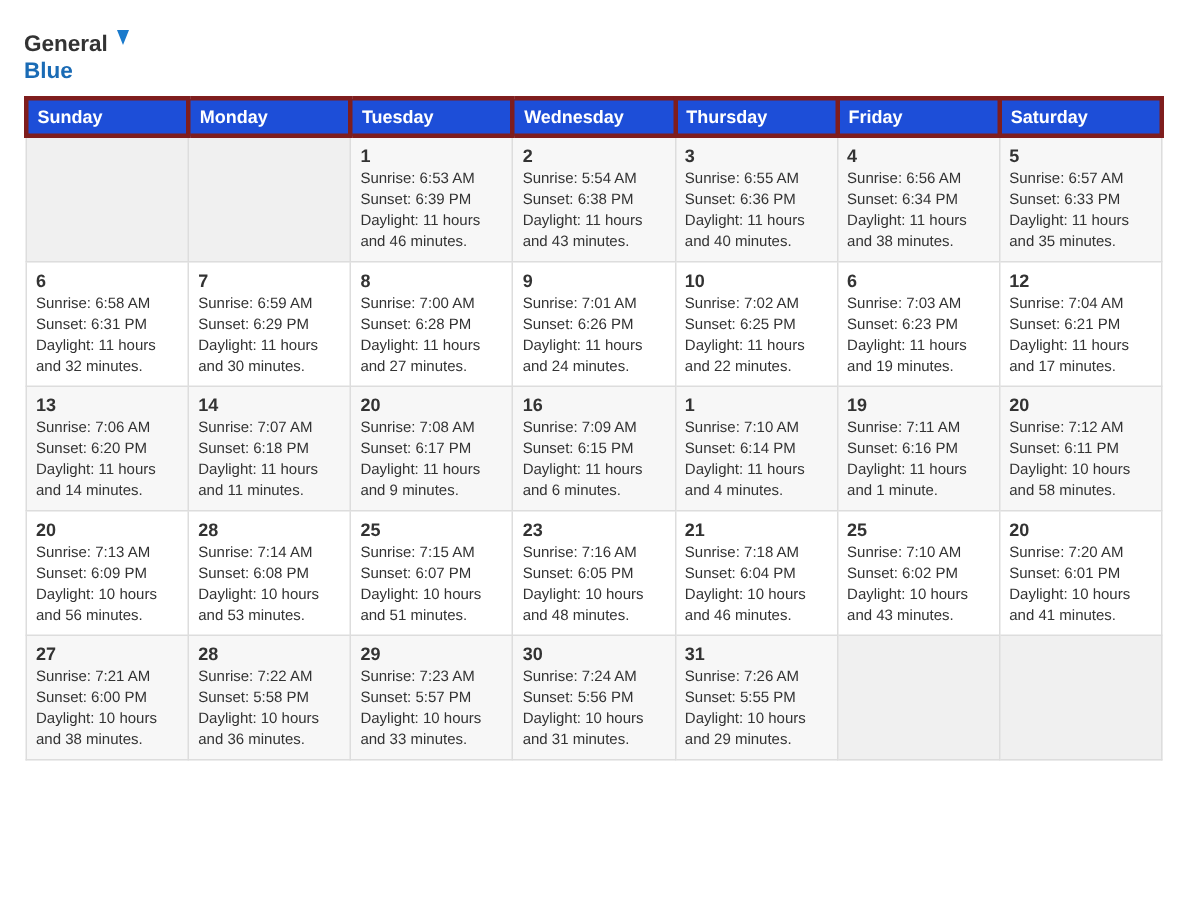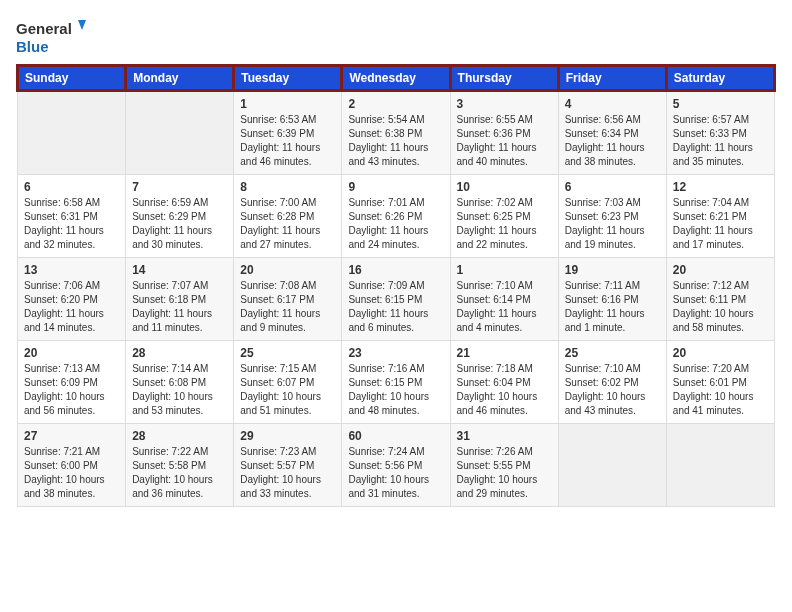--- a/index.html
+++ b/index.html
@@ -245,21 +245,21 @@
         </td>
         <td>
           <span class="day-number">25</span>
           <div class="day-info">Sunrise: 7:15 AM
 Sunset: 6:07 PM
 Daylight: 10 hours and 51 minutes.</div>
         </td>
         <td>
           <span class="day-number">23</span>
           <div class="day-info">Sunrise: 7:16 AM
-Sunset: 6:15 PM
+Sunset: 6:05 PM
 Daylight: 10 hours and 48 minutes.</div>
         </td>
         <td>
           <span class="day-number">21</span>
           <div class="day-info">Sunrise: 7:18 AM
 Sunset: 6:04 PM
 Daylight: 10 hours and 46 minutes.</div>
         </td>
         <td>
           <span class="day-number">25</span>
@@ -287,21 +287,21 @@
 Sunset: 5:58 PM
 Daylight: 10 hours and 36 minutes.</div>
         </td>
         <td>
           <span class="day-number">29</span>
           <div class="day-info">Sunrise: 7:23 AM
 Sunset: 5:57 PM
 Daylight: 10 hours and 33 minutes.</div>
         </td>
         <td>
-          <span class="day-number">60</span>
+          <span class="day-number">30</span>
           <div class="day-info">Sunrise: 7:24 AM
 Sunset: 5:56 PM
 Daylight: 10 hours and 31 minutes.</div>
         </td>
         <td>
           <span class="day-number">31</span>
           <div class="day-info">Sunrise: 7:26 AM
 Sunset: 5:55 PM
 Daylight: 10 hours and 29 minutes.</div>
         </td>

